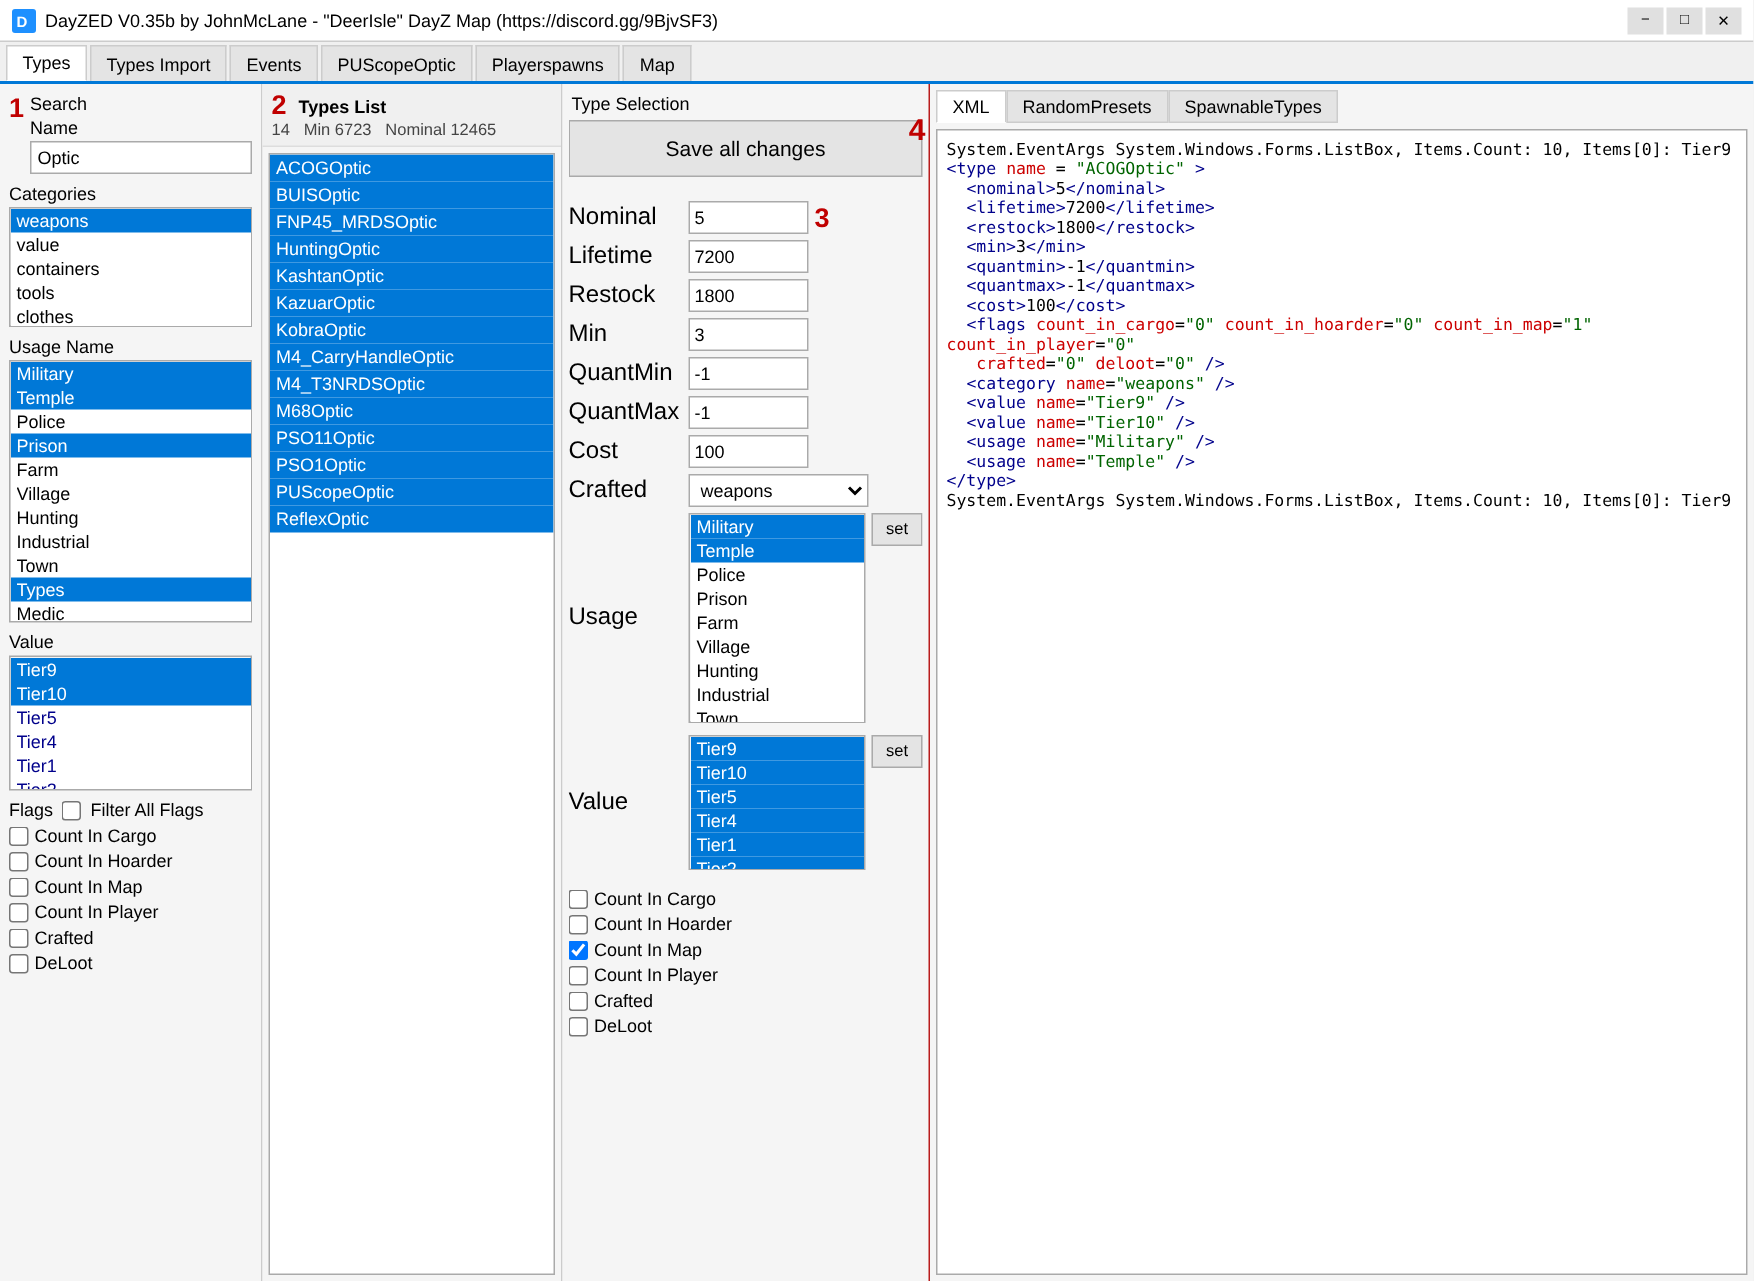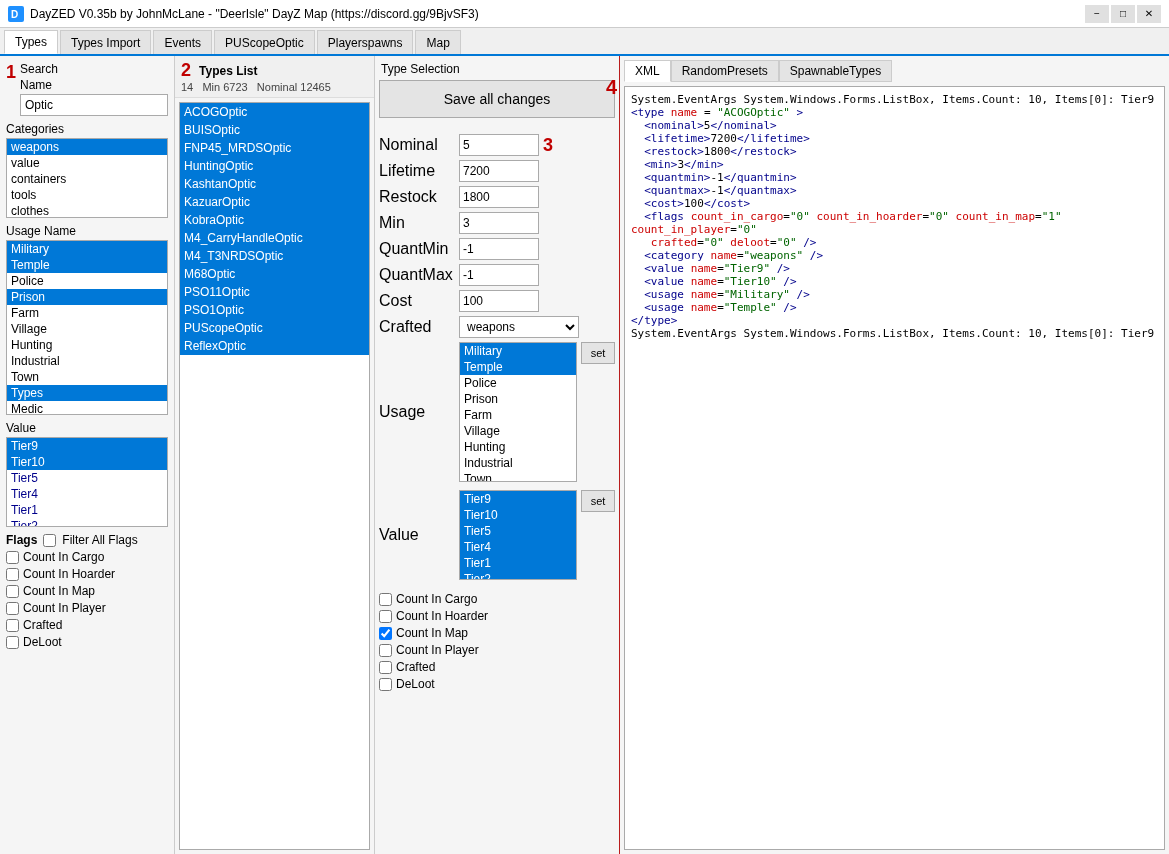--- a/index.html
+++ b/index.html
@@ -260,21 +260,21 @@
     .xml-content .xml-tag { color: #00008b; }
     .xml-content .xml-attr { color: #c00; }
     .xml-content .xml-value { color: #006400; }
 
     .section-flags-row {
       display: flex;
       align-items: center;
       gap: 6px;
       margin-bottom: 3px;
     }
-    .flags-title { font-weight: bold; font-size: 12px; }
+    .flags-title { font-weight: normal; font-size: 12px; }
 
     .scrollbar-visible::-webkit-scrollbar { width: 8px; }
     .scrollbar-visible::-webkit-scrollbar-track { background: #f0f0f0; }
     .scrollbar-visible::-webkit-scrollbar-thumb { background: #aaa; }
   </style>
 </head>
 <body>
 
 <div class="title-bar">
   <div class="title-bar-icon">

